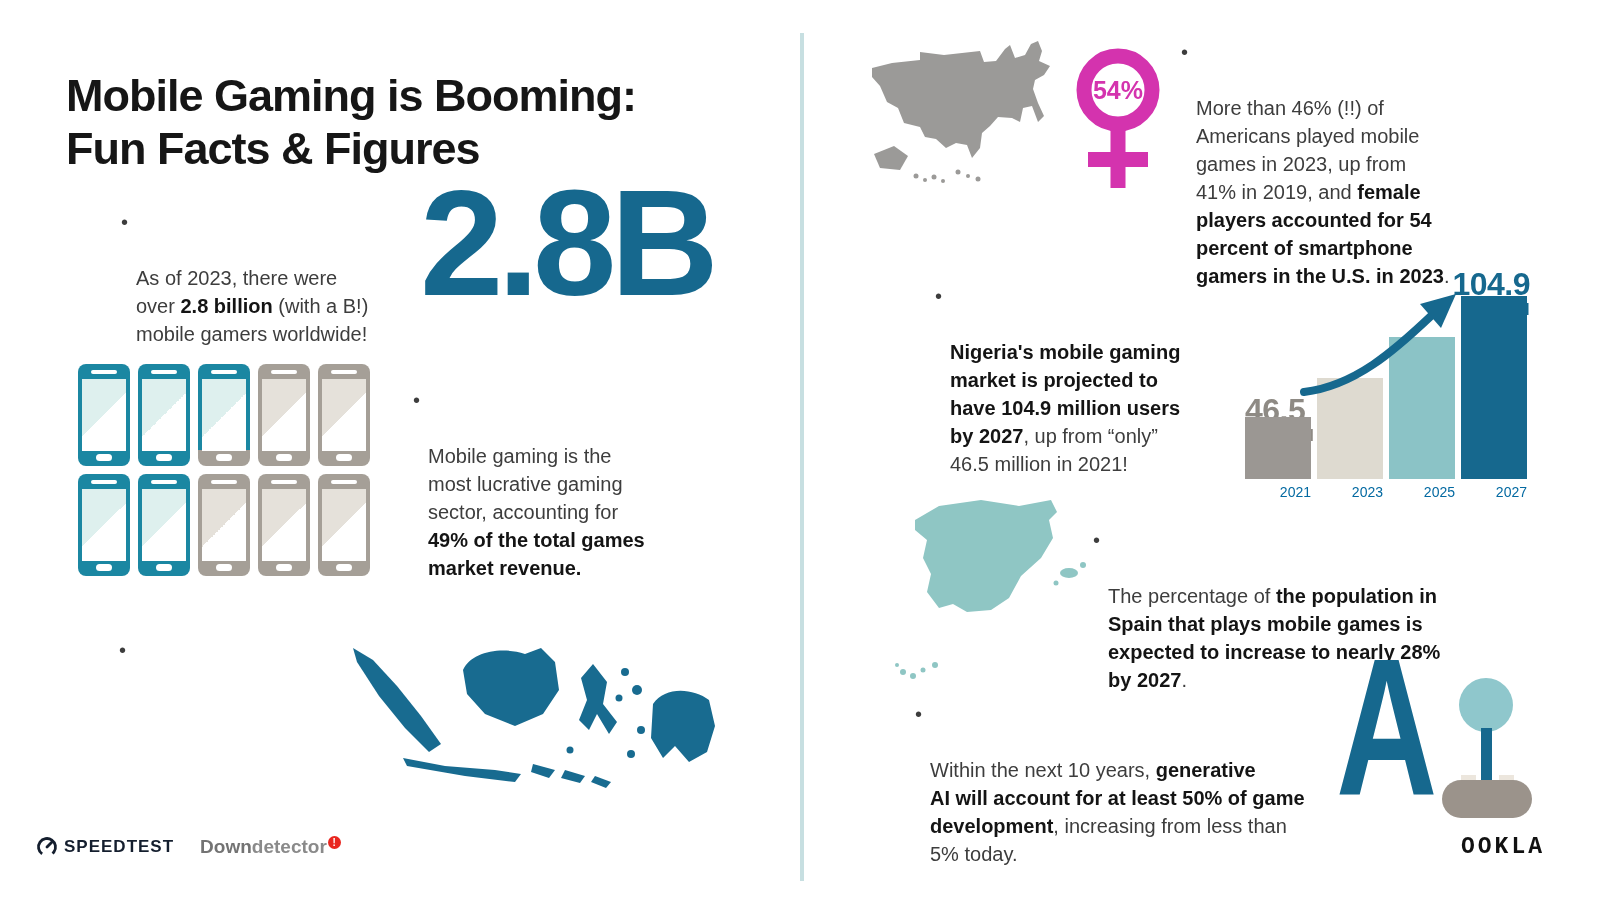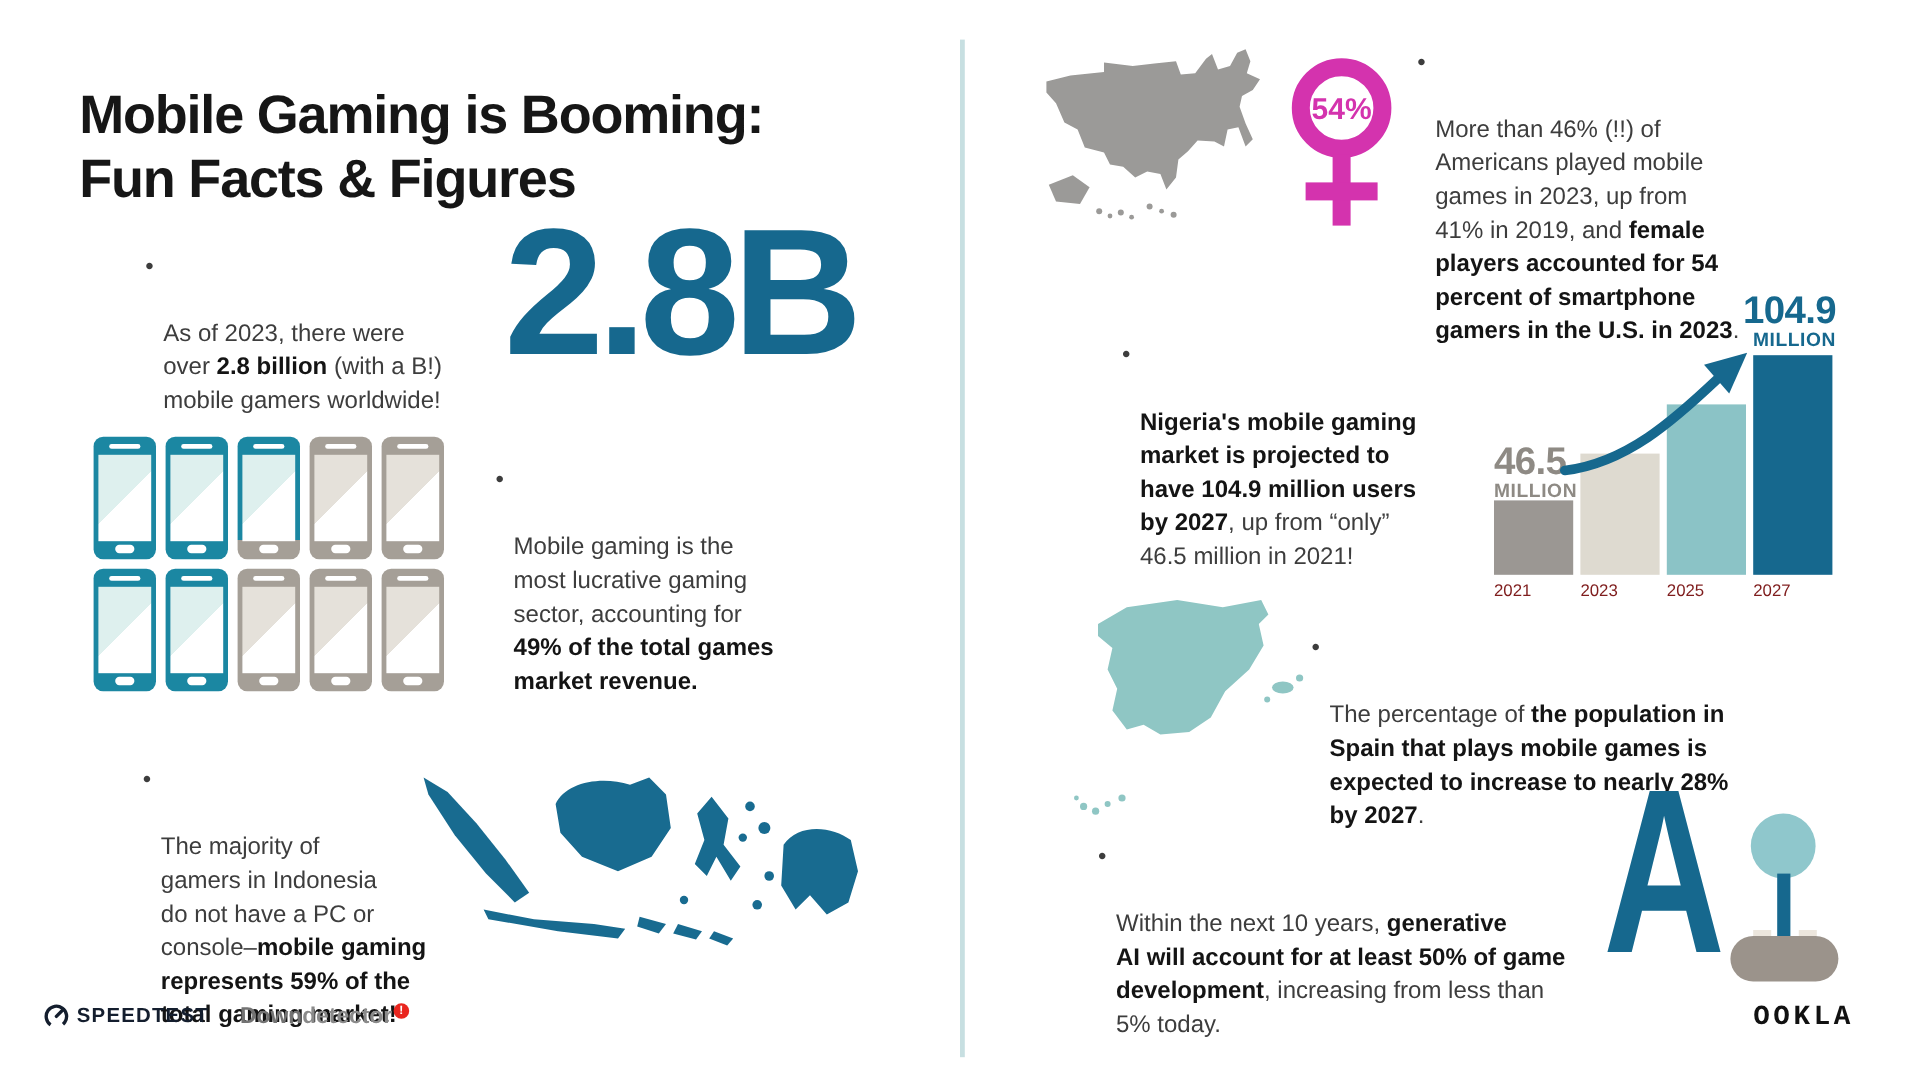--- a/index.html
+++ b/index.html
@@ -33,30 +33,30 @@
   .phone.split .screen{background:linear-gradient(135deg,#def0ee 50%,#fff 50%);}
 
   .divider{position:absolute;left:800px;top:33px;width:4px;height:848px;background:#c7dfe1;}
 
   .map-svg{position:absolute;}
 
   
   .female{position:absolute;left:1072px;top:44px;width:92px;height:150px;}
 
   
-  .m-label{position:absolute;font-weight:bold;line-height:1;}
+  .m-label{position:absolute;font-weight:bold;line-height:1;margin-top:26px;}
   .m-label .val{display:block;font-size:32px;letter-spacing:-0.5px;}
   .m-label .unit{display:block;font-size:16px;margin-top:2px;letter-spacing:0.5px;}
   .m-start{left:1245px;top:368px;color:#8e8a84;}
   .m-end{left:1380px;top:242px;width:150px;text-align:right;color:#16688e;}
   .bars{position:absolute;left:1245px;top:296px;width:286px;height:183px;
         display:flex;align-items:flex-end;gap:6px;}
   .bar{width:66px;}
   .years{position:absolute;left:1245px;top:484px;width:286px;display:flex;gap:6px;}
-  .year{width:66px;text-align:left;font-size:14px;color:#7f1d1d;}
+  .year{width:66px;text-align:right;font-size:14px;color:#0369a1;}
   .arrow-svg{position:absolute;left:1300px;top:288px;width:170px;height:115px;}
 
   
   .ai-graphic{position:absolute;left:1336px;top:648px;width:210px;height:175px;}
   .ai-A{position:absolute;left:0;top:2px;font-size:195px;font-weight:bold;line-height:0.78;
         color:#16688e;display:inline-block;transform:scaleX(0.72);transform-origin:left top;}
   .joy-ball{position:absolute;left:123px;top:30px;width:54px;height:54px;border-radius:50%;background:#8fc7cc;}
   .joy-stick{position:absolute;left:145px;top:80px;width:11px;height:58px;background:#16688e;}
   .joy-tab{position:absolute;top:127px;width:15px;height:7px;background:#ece6dd;}
   .joy-tab.left{left:125px;} .joy-tab.right{left:163px;}
@@ -148,26 +148,20 @@
     <span class="bullet">•</span>
     <span><span>Mobile gaming is the
 most lucrative gaming
 sector, accounting for
 </span><span class="b">49% of the total games
 market revenue.</span></span>
   </div>
 
   <div class="fact" style="left:134px;top:636px;width:250px;">
     <span class="bullet">•</span>
-    <span><span>The majority of
-gamers in Indonesia
-do not have a PC or
-console–</span><span class="b">mobile gaming
-represents 59% of the
-total gaming market!</span></span>
   </div>
 
   <svg class="map-svg" style="left:345px;top:642px;" width="372" height="165" viewBox="0 0 372 165">
     <g fill="#186b90">
       <path d="M8,6 L28,18 L52,44 L76,74 L96,102 L84,110 L60,86 L34,54 L12,20 Z"></path>
       <path d="M118,28 C126,10 156,4 180,12 L196,6 L210,20 L214,48 L198,72 L170,84 L140,72 L122,52 Z"></path>
       <path d="M58,116 L100,124 L150,128 L176,132 L170,140 L120,134 L62,124 Z"></path>
       <path d="M248,22 L262,40 L258,62 L272,80 L264,92 L252,72 L244,88 L234,78 L242,58 L236,36 Z"></path>
       <path d="M188,122 L210,128 L204,136 L186,130 Z"></path>
       <path d="M220,128 L240,134 L235,141 L216,136 Z"></path>

